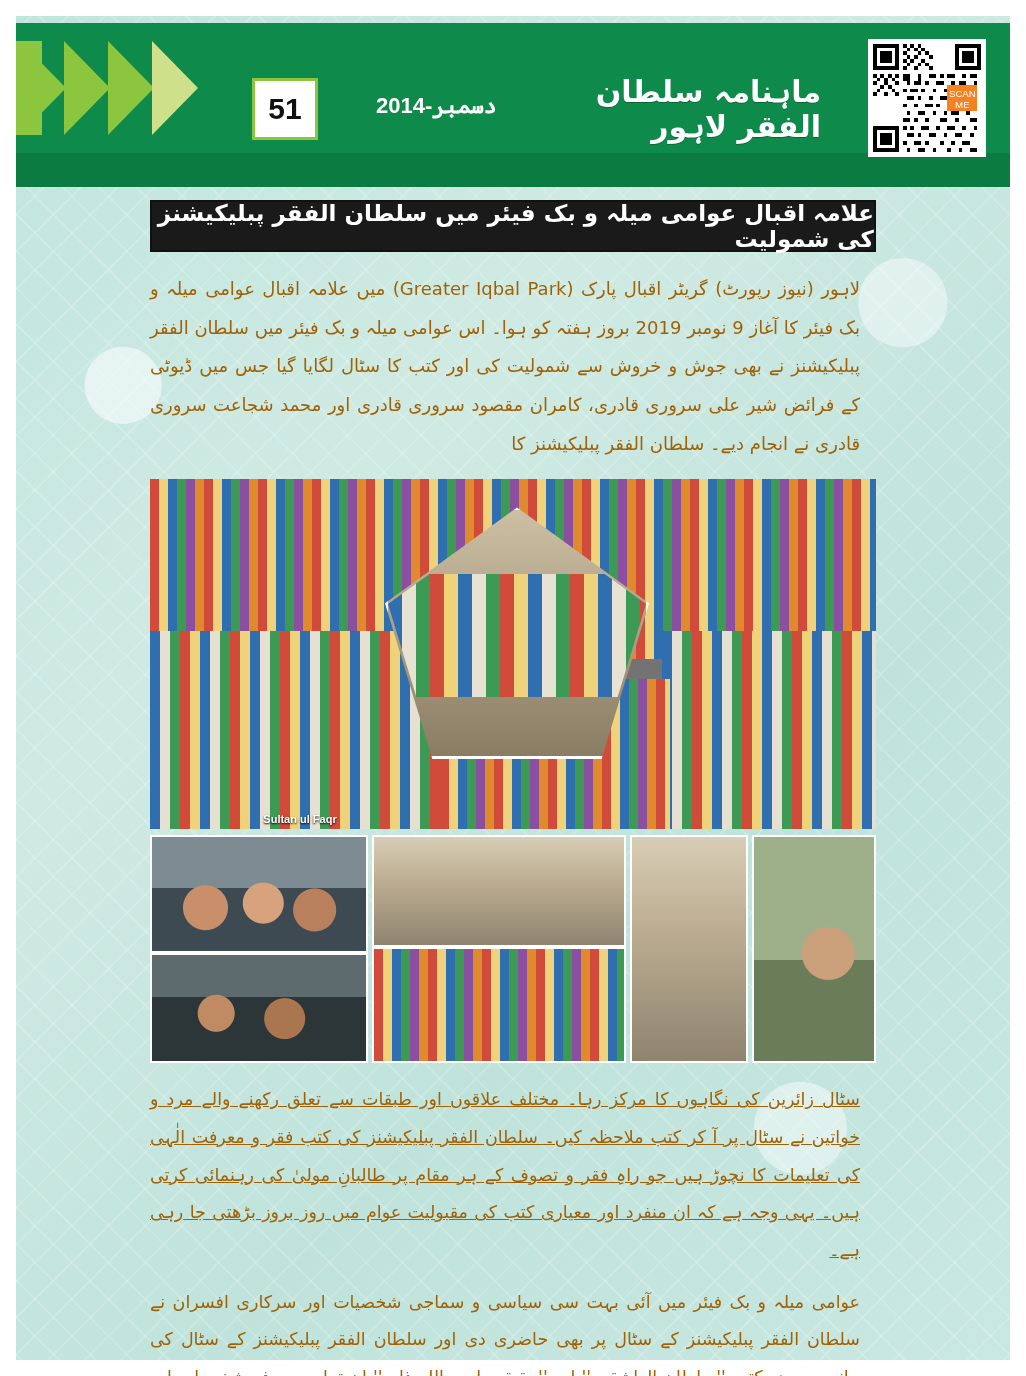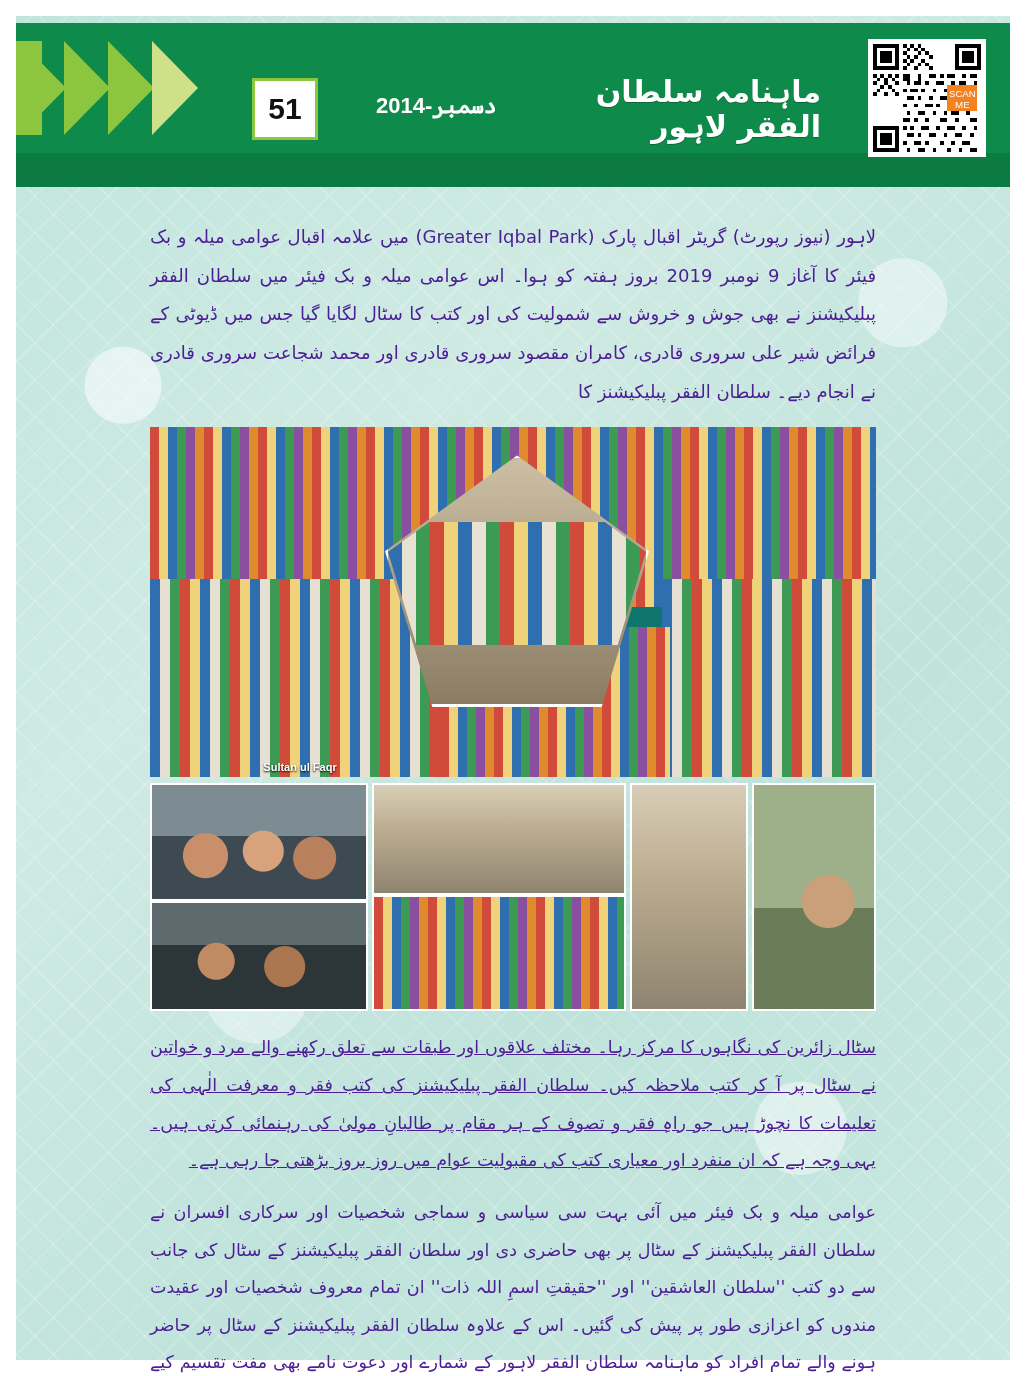--- a/index.html
+++ b/index.html
@@ -96,28 +96,28 @@
     position:absolute;left:150px;top:200px;width:726px;
   }
   .headline{
     background:#1a1a1a;color:#ffffff;
     height:48px;display:flex;align-items:center;justify-content:center;
     font-size:23px;font-weight:bold;direction:rtl;
     font-family:"DejaVu Sans", sans-serif;
     border:2px solid #111;
   }
   .para{
-    direction:rtl;text-align:justify;color:#4c1d95;
-    font-size:17.5px;line-height:2.15;margin:14px 0 0 0;
+    direction:rtl;text-align:justify;color:#a16207;
+    font-size:17.5px;line-height:2.15;margin:14px 16px 0 0;
     font-family:"DejaVu Sans", sans-serif;
   }
   .para.lead{margin-top:18px;font-size:18px;}
 
   
-  .collage{position:relative;width:726px;height:350px;margin-top:16px;background:#0f766e;overflow:hidden;}
+  .collage{position:relative;width:726px;height:350px;margin-top:16px;background:#737373;overflow:hidden;}
   .ph{position:absolute;overflow:hidden;}
   .ph .cap{
     position:absolute;left:0;bottom:4px;width:100%;text-align:center;
     color:#fff;font-size:11px;font-weight:bold;text-shadow:0 1px 2px #000;
   }
 
   
   .books{
     width:100%;height:100%;
     background:
@@ -339,20 +339,21 @@
         <text x="24" y="17.2" font-size="2.6" fill="#fff" text-anchor="middle" font-family="Liberation Sans, sans-serif">ME</text>
       </g>
     </svg>
   </div>
 </div>
 
 <div class="white-border"></div>
 
 <div class="article">
 
+  <div class="headline">علامہ اقبال عوامی میلہ و بک فیئر میں سلطان الفقر پبلیکیشنز کی شمولیت</div>
 
   <p class="para lead">لاہور (نیوز رپورٹ) گریٹر اقبال پارک (Greater Iqbal Park) میں علامہ اقبال عوامی میلہ و بک فیئر کا آغاز 9 نومبر 2019 بروز ہفتہ کو ہوا۔ اس عوامی میلہ و بک فیئر میں سلطان الفقر پبلیکیشنز نے بھی جوش و خروش سے شمولیت کی اور کتب کا سٹال لگایا گیا جس میں ڈیوٹی کے فرائض شیر علی سروری قادری، کامران مقصود سروری قادری اور محمد شجاعت سروری قادری نے انجام دیے۔ سلطان الفقر پبلیکیشنز کا</p>
 
   <div class="collage">
     <div class="ph" style="left:0;top:0;width:726px;height:180px;">
       <div class="books"></div>
     </div>
     <div class="ph" style="left:0;top:152px;width:300px;height:198px;">
       <div class="books v2"></div>
       <div class="cap">Sultan ul Faqr</div>

